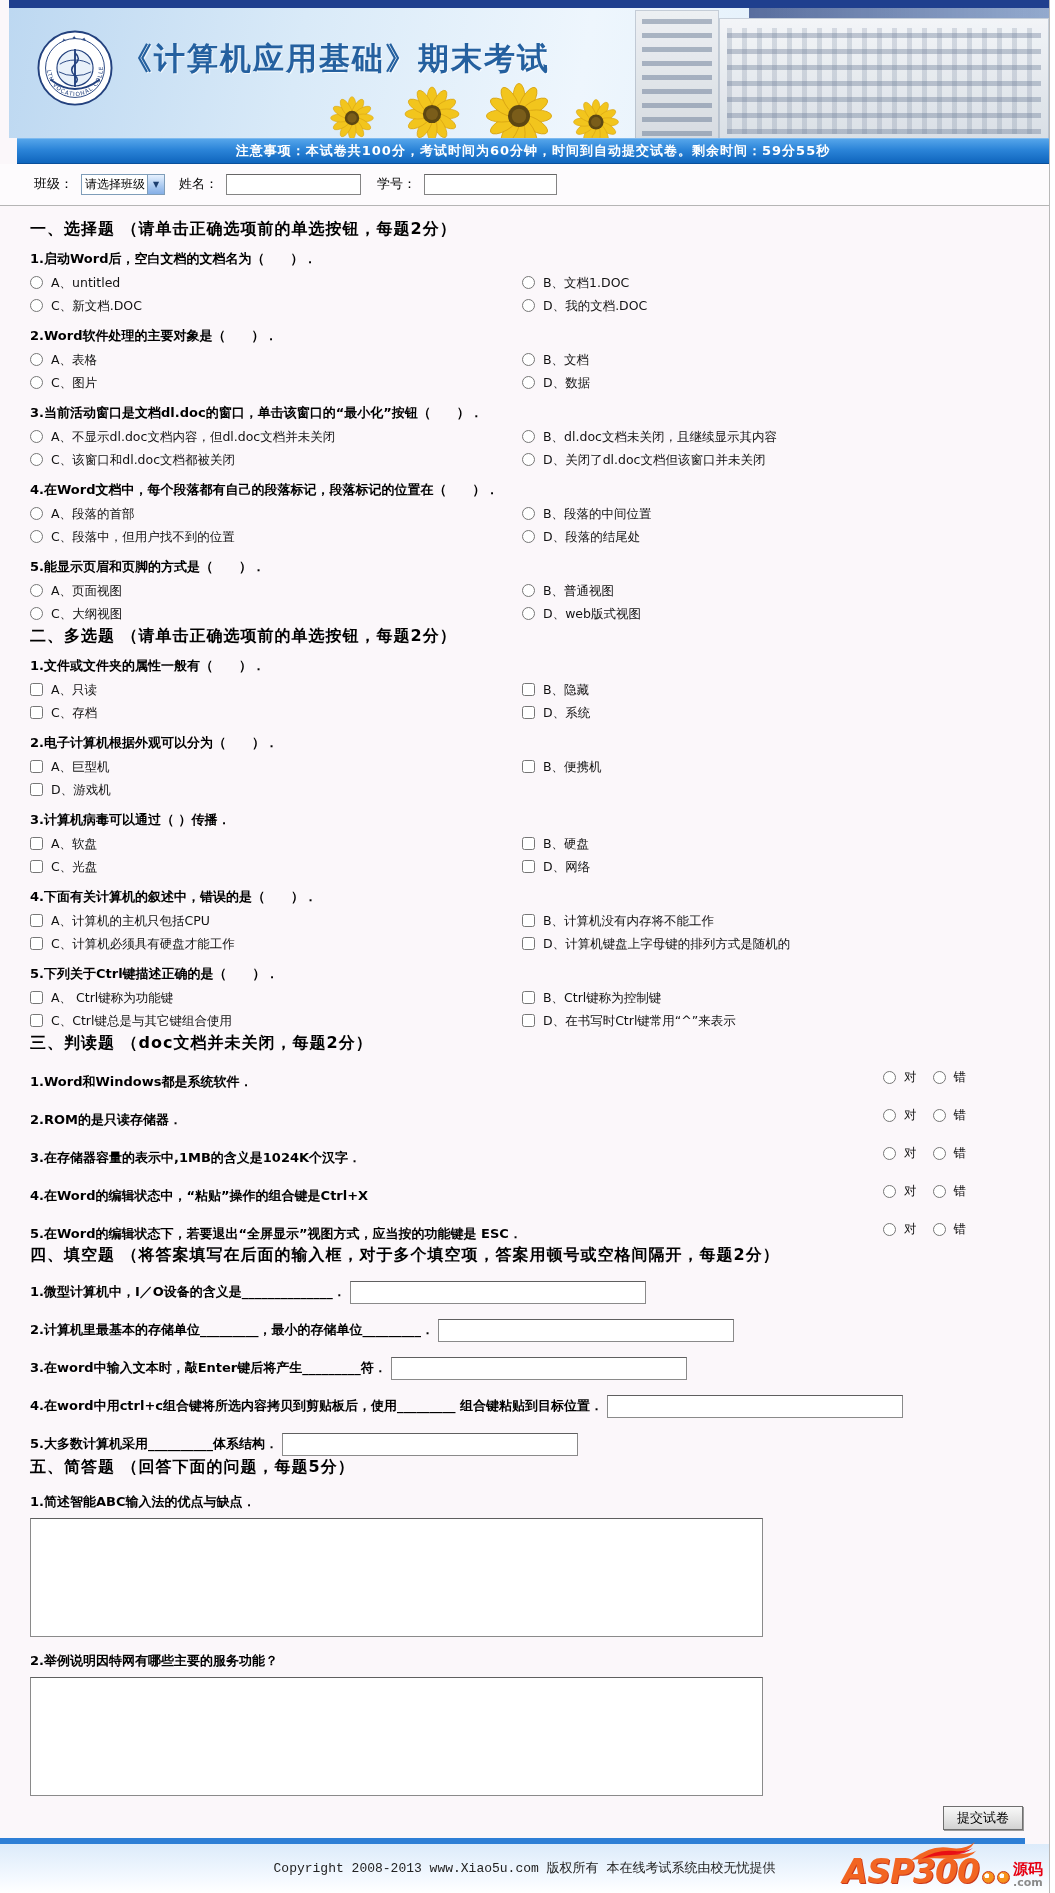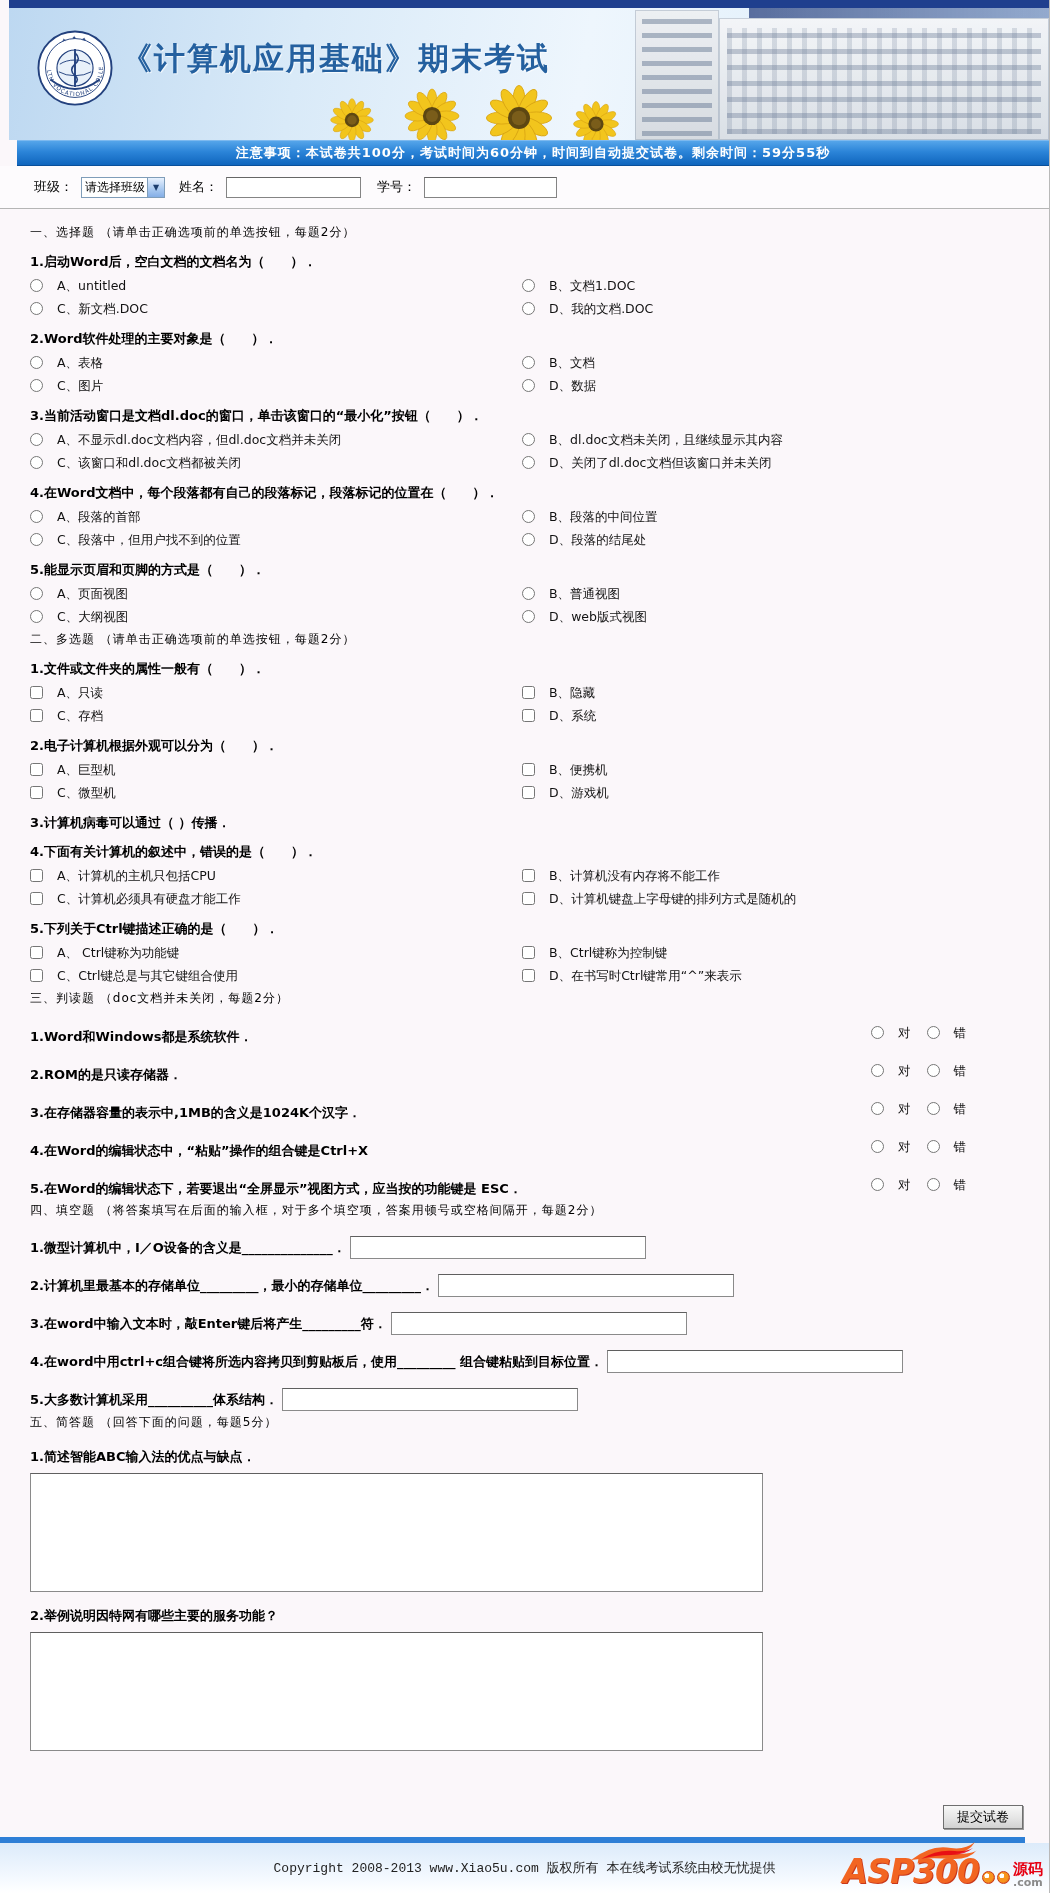--- a/index.html
+++ b/index.html
@@ -85,25 +85,25 @@
   }
   .win-input {
     height:21px; border:1px solid #848484; border-top-color:#666;
     background:#fff; font-size:12px; padding:0 3px; margin-right:8px;
   }
   .w-135 { width:135px; } .w-133 { width:133px; }
   
   .main { flex:1; padding:0 35px 0 30px; font-size:13px; }
   .section { }
   .section:first-child { margin-top:12px; }
-  .sec-heading { margin:0; font-size:12px; font-weight:normal; line-height:22px; letter-spacing:1px; }
+  .sec-heading { margin:0; font-size:16px; font-weight:bold; line-height:22px; letter-spacing:1px; }
   .question { margin-top:6px; }
   .stem { font-weight:bold; font-size:13px; line-height:20px; margin-top:9px; }
   .options { display:grid; grid-template-columns:1fr 1fr; margin-top:2px; }
-  .option { display:flex; align-items:center; gap:14px; font-size:12.5px; line-height:23px; color:#111; }
+  .option { display:flex; align-items:center; gap:8px; font-size:12.5px; line-height:23px; color:#111; }
   .option input { margin:0; width:13px; height:13px; flex:0 0 13px; }
   .judge-row { display:flex; justify-content:space-between; align-items:center; margin-top:9px; }
   .judge-opts { display:flex; gap:16px; margin-right:48px; }
   .judge-opts .option { line-height:20px; }
   .fill-row { margin-top:15px; display:flex; align-items:center; flex-wrap:wrap; gap:4px; }
   .fill-row .stem { margin-top:0; }
   .fill-input {
     width:296px; height:23px; border:1px solid #8a8a8a; border-top-color:#5f5f5f;
     background:#fff; font-size:12px; padding:0 3px;
   }
@@ -392,34 +392,51 @@
   <label class="option">
     <input type="checkbox" name="s1q1" style="">
     <span class="opt-label">A、巨型机</span>
   </label>
 
   <label class="option">
     <input type="checkbox" name="s1q1" style="">
     <span class="opt-label">B、便携机</span>
   </label>
 
-  <label class="option">
-    <input type="checkbox" name="s1q1" style="">
-    <span class="opt-label">C、微型机</span>
-  </label>
 
   <label class="option">
     <input type="checkbox" name="s1q1" style="">
     <span class="opt-label">D、游戏机</span>
   </label>
 </div>
   </div>
 
   <div class="question">
     <div class="stem">3.计算机病毒可以通过（ ）传播．</div>
+    <div class="options">
+  <label class="option">
+    <input type="checkbox" name="s1q2" style="">
+    <span class="opt-label">A、软盘</span>
+  </label>
+
+  <label class="option">
+    <input type="checkbox" name="s1q2" style="">
+    <span class="opt-label">B、硬盘</span>
+  </label>
+
+  <label class="option">
+    <input type="checkbox" name="s1q2" style="">
+    <span class="opt-label">C、光盘</span>
+  </label>
+
+  <label class="option">
+    <input type="checkbox" name="s1q2" style="">
+    <span class="opt-label">D、网络</span>
+  </label>
+</div>
   </div>
 
   <div class="question">
     <div class="stem">4.下面有关计算机的叙述中，错误的是（　　）．</div>
     <div class="options">
   <label class="option">
     <input type="checkbox" name="s1q3" style="">
     <span class="opt-label">A、计算机的主机只包括CPU</span>
   </label>
 

